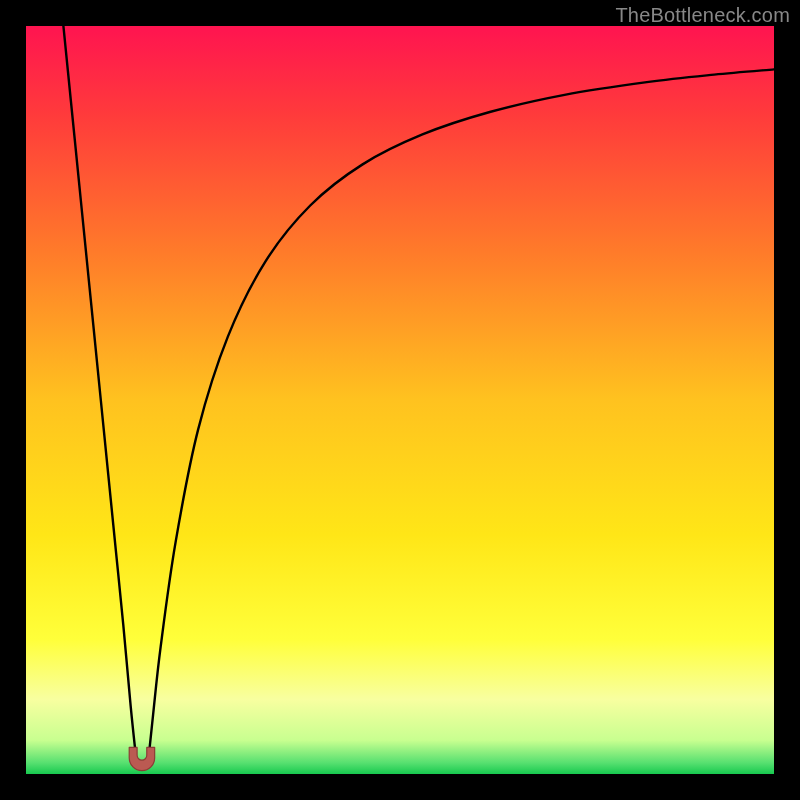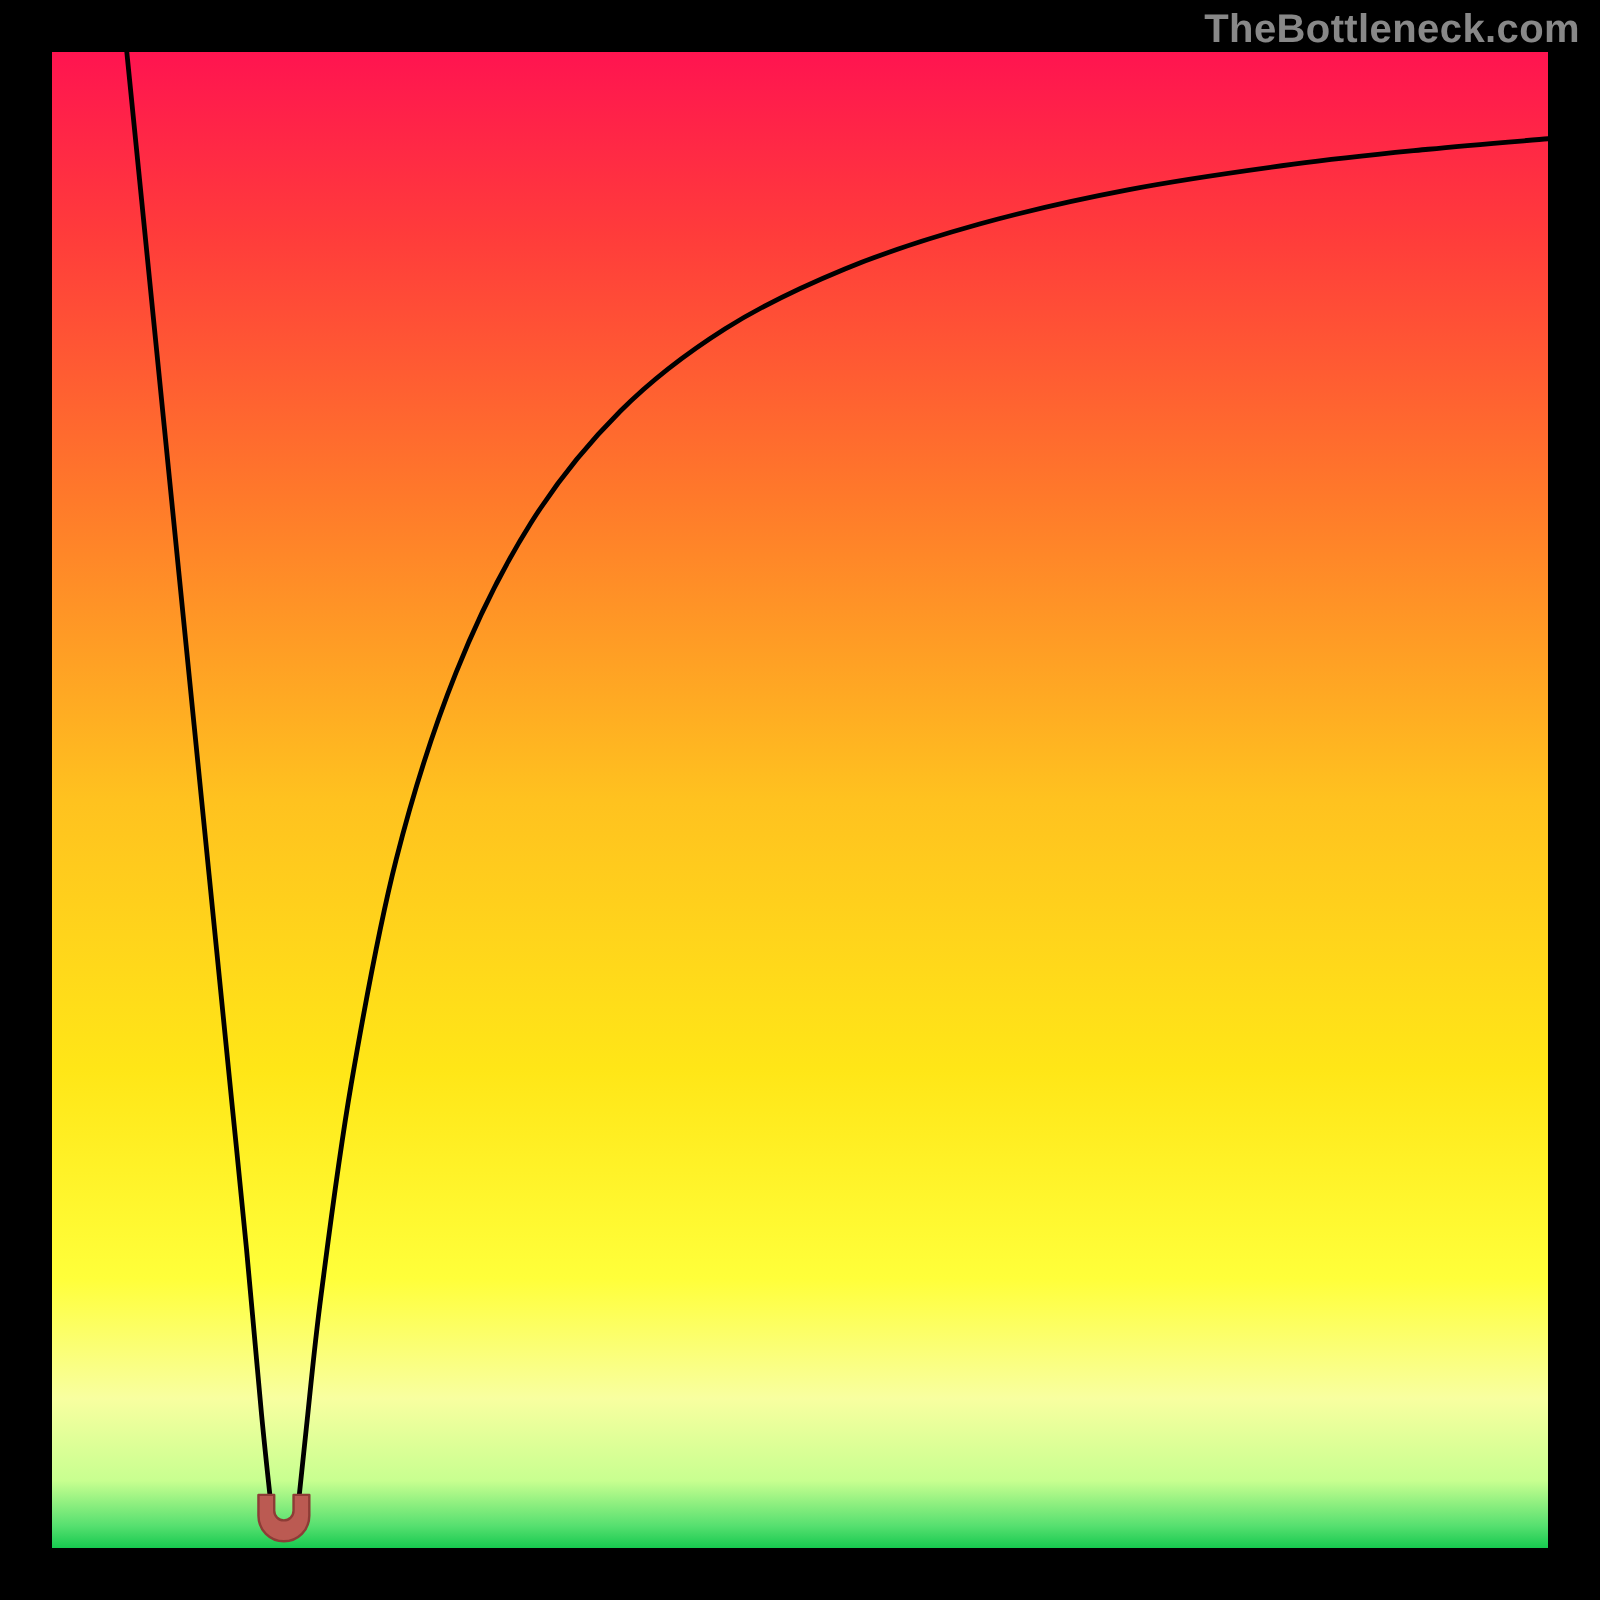--- a/index.html
+++ b/index.html
@@ -26,21 +26,21 @@
     width: 748px;
     height: 748px;
     overflow: hidden;
   }
   .watermark {
     position: absolute;
     top: 4px;
     right: 10px;
     color: #888;
     font-size: 20px;
-    font-weight: 700;
+    font-weight: 400;
     letter-spacing: 0.2px;
     user-select: none;
   }
   svg { display: block; }
 </style>
 </head>
 <body>
 
 <div class="frame">
   <div class="watermark">TheBottleneck.com</div>

